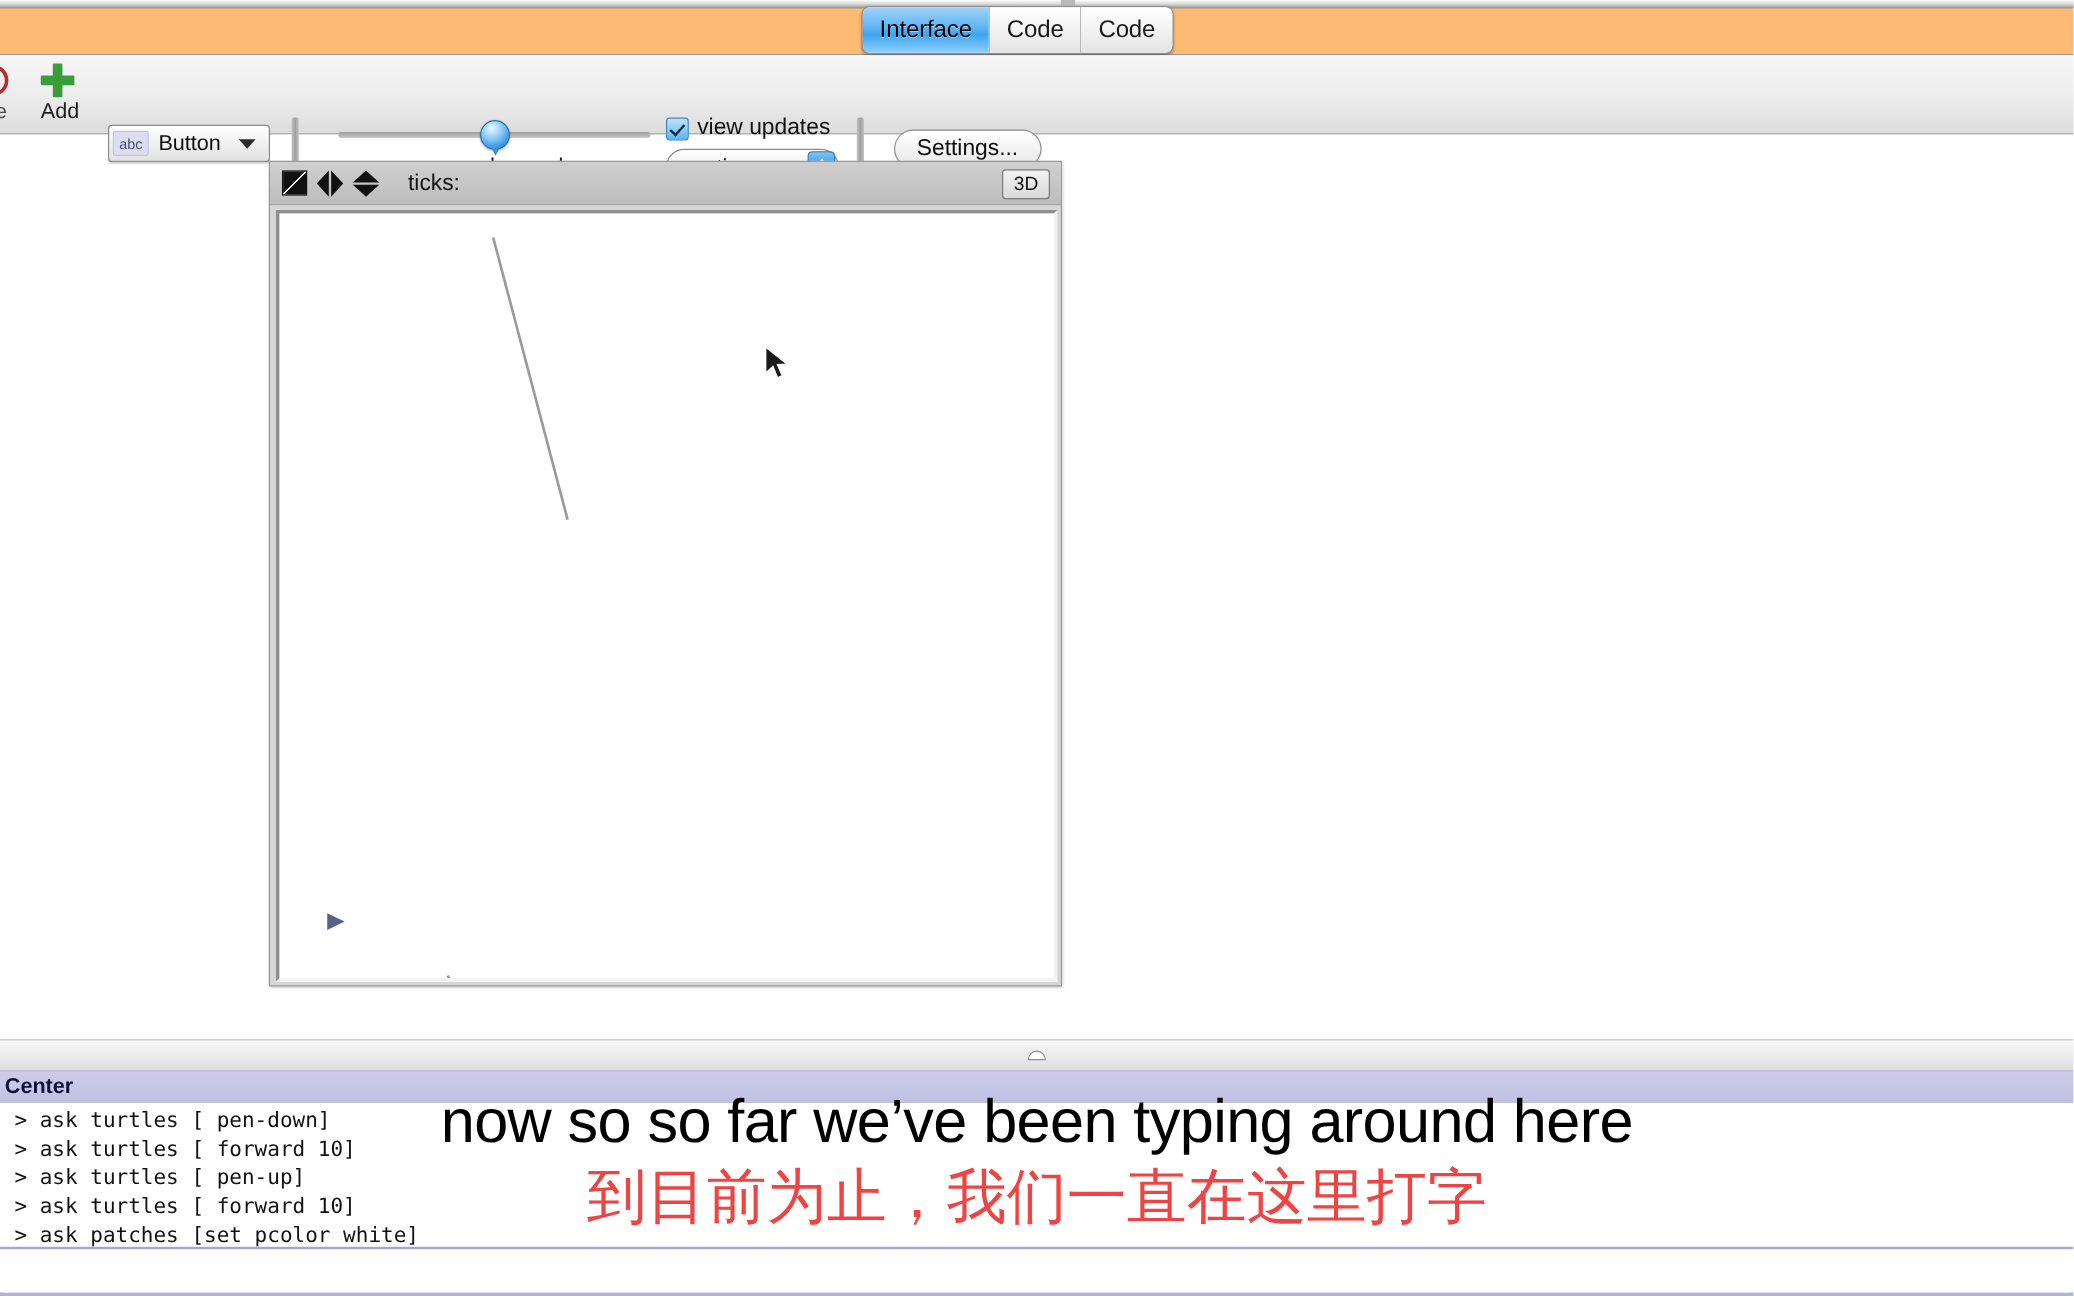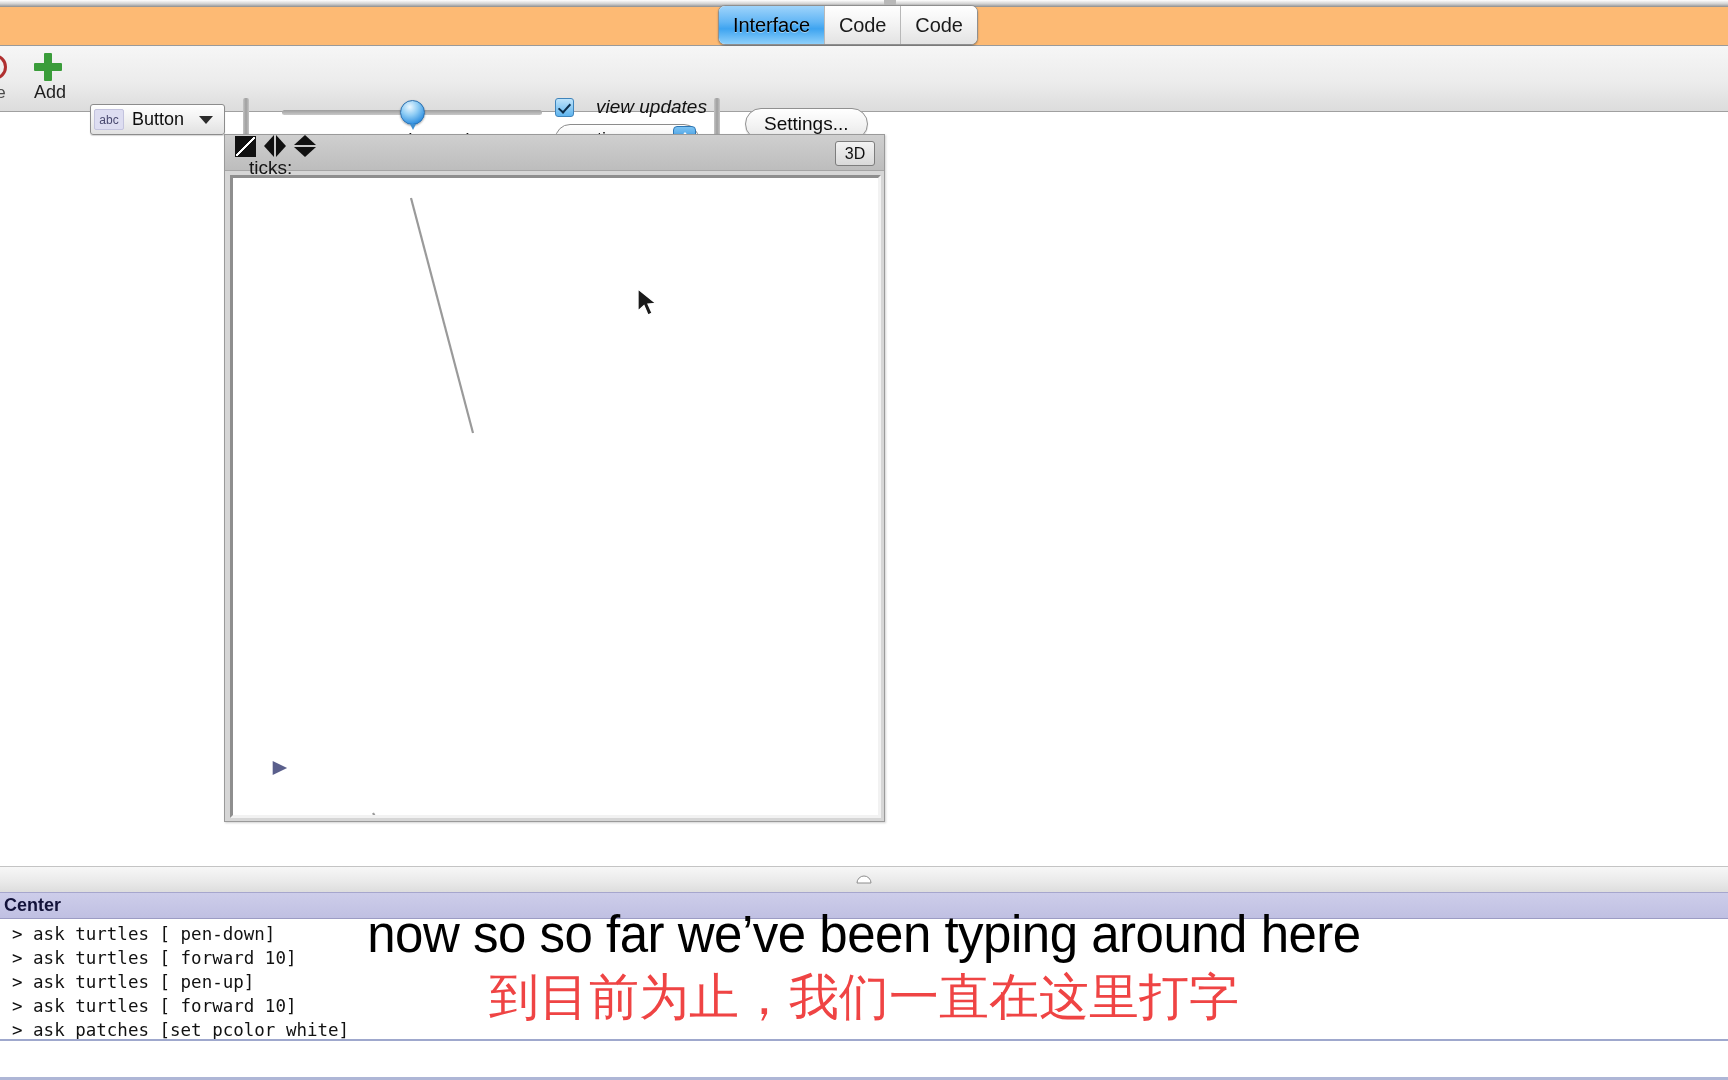--- a/index.html
+++ b/index.html
@@ -187,21 +187,21 @@
     box-sizing: border-box;
   }
   .vu-check::after {
     content: "";
     position: absolute; left: 5px; top: 2px;
     width: 5px; height: 10px;
     border: solid #0b2d4b;
     border-width: 0 2.5px 2.5px 0;
     transform: rotate(42deg);
   }
-  .vu-text { font-size: 19px; color: #111; margin-left: 22px; font-style: italic; }
+  .vu-text { font-size: 19px; color: #111; margin-left: 7px; }
   .vu-select {
     margin-top: 4px;
     width: 144px; height: 30px;
     background: linear-gradient(to bottom, #ffffff 0%, #f2f2f2 50%, #e2e2e2 100%);
     border: 1px solid #8c8c8c;
     border-radius: 15px;
     display: flex; align-items: center;
     box-sizing: border-box;
     box-shadow: 0 1px 1px rgba(0,0,0,0.16);
   }
@@ -246,23 +246,22 @@
     background: #d6d6d6;
     border: 1px solid #9a9a9a;
     box-shadow: 1px 1px 2px rgba(0,0,0,0.18);
     box-sizing: border-box;
   }
   .world-header {
     position: absolute; left: 0; top: 0;
     width: 100%; height: 36px;
     background: linear-gradient(to bottom, #cfcfcf, #bdbdbd);
     border-bottom: 1px solid #a5a5a5;
-    display: flex; align-items: flex-start;
-    box-sizing: border-box;
-    flex-direction: column;
+    display: flex; align-items: center;
+    box-sizing: border-box;
   }
   .wrap-icons {
     display: flex; align-items: center; gap: 8px;
     margin-left: 10px;
   }
   .icon-wrapboth {
     width: 21px; height: 21px;
     background:
       linear-gradient(to bottom right, #111 0 47%, #ffffff 47% 53%, #111 53% 100%);
     border: 1.5px solid #111;

